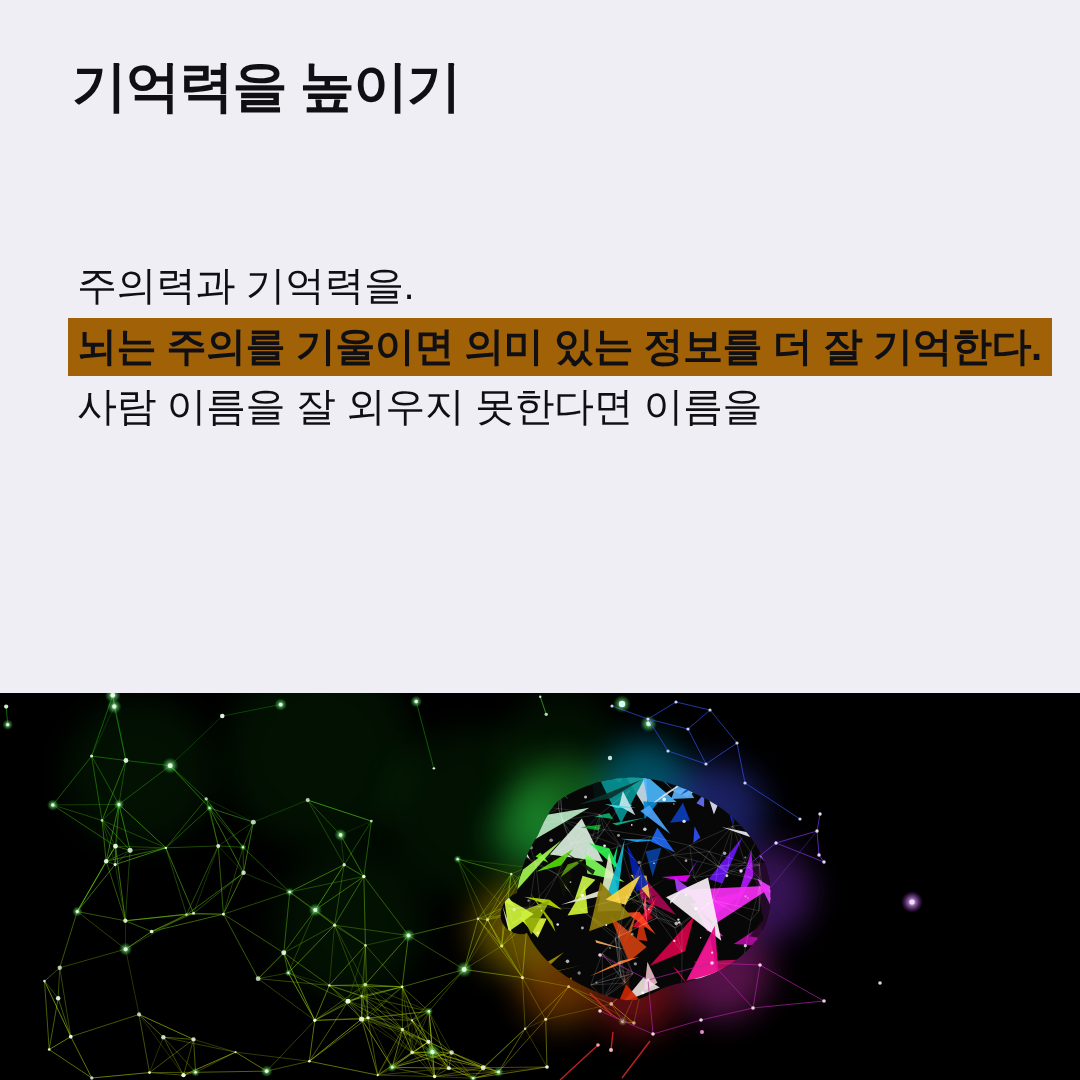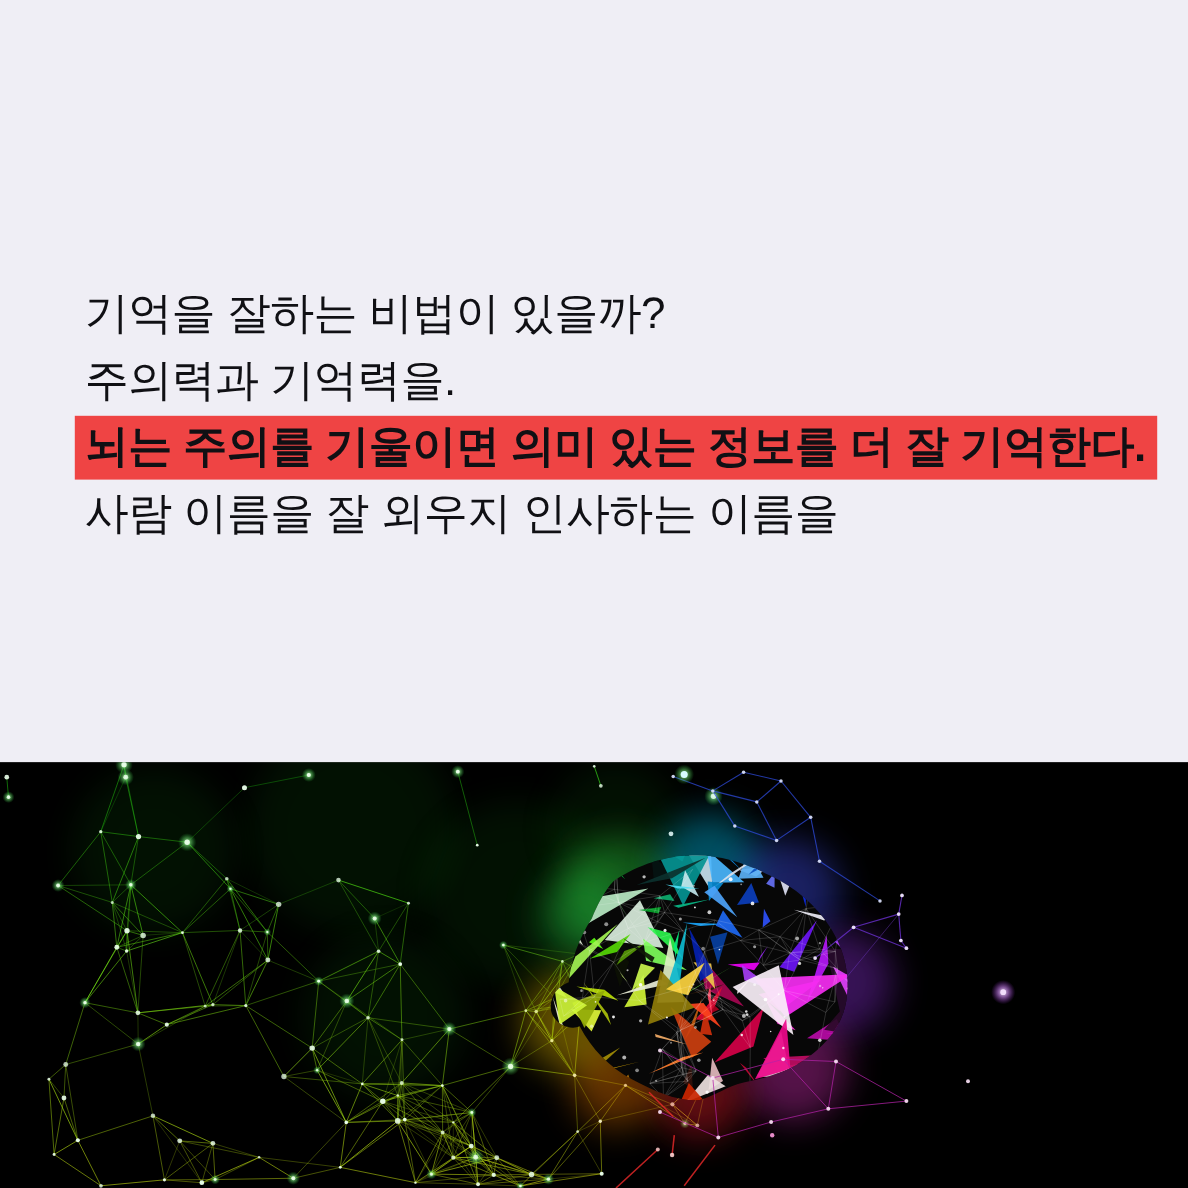--- a/index.html
+++ b/index.html
@@ -22,26 +22,26 @@
   }
   .image-area{
     position:absolute;left:0;top:693px;width:1080px;height:387px;background:#000;
   }
   .image-area svg{display:block;}
 </style>
 </head>
 <body>
 
 <div class="card" style="background: rgb(239, 238, 245); color: rgb(16, 16, 20);">
+  <h1 class="title">기억력을 높이기</h1>
 
   <div class="body-text">
-    <div class="line">기억을 잘하는 비법이 있을까?</div>
     <div class="line">주의력과 기억력을.</div>
-    <div class="line"><span class="hl" style="background: #ef4444;">뇌는 주의를 기울이면 의미 있는 정보를 더 잘 기억한다.</span></div>
-    <div class="line">사람 이름을 잘 외우지 인사하는 이름을</div>
+    <div class="line"><span class="hl" style="background: #a16207;">뇌는 주의를 기울이면 의미 있는 정보를 더 잘 기억한다.</span></div>
+    <div class="line">사람 이름을 잘 외우지 못한다면 이름을</div>
   </div>
 
   <div class="image-area" style="background: rgb(0, 0, 0);">
     <svg id="brain-art" width="1080" height="387" viewBox="0 0 1080 387" xmlns="http://www.w3.org/2000/svg">
         <defs>
           <radialGradient id="ngl">
             <stop offset="0" stop-color="#ffffff" stop-opacity="0.95"></stop>
             <stop offset="0.35" stop-color="#8dff8d" stop-opacity="0.55"></stop>
             <stop offset="1" stop-color="#2ecc40" stop-opacity="0"></stop>
           </radialGradient>

